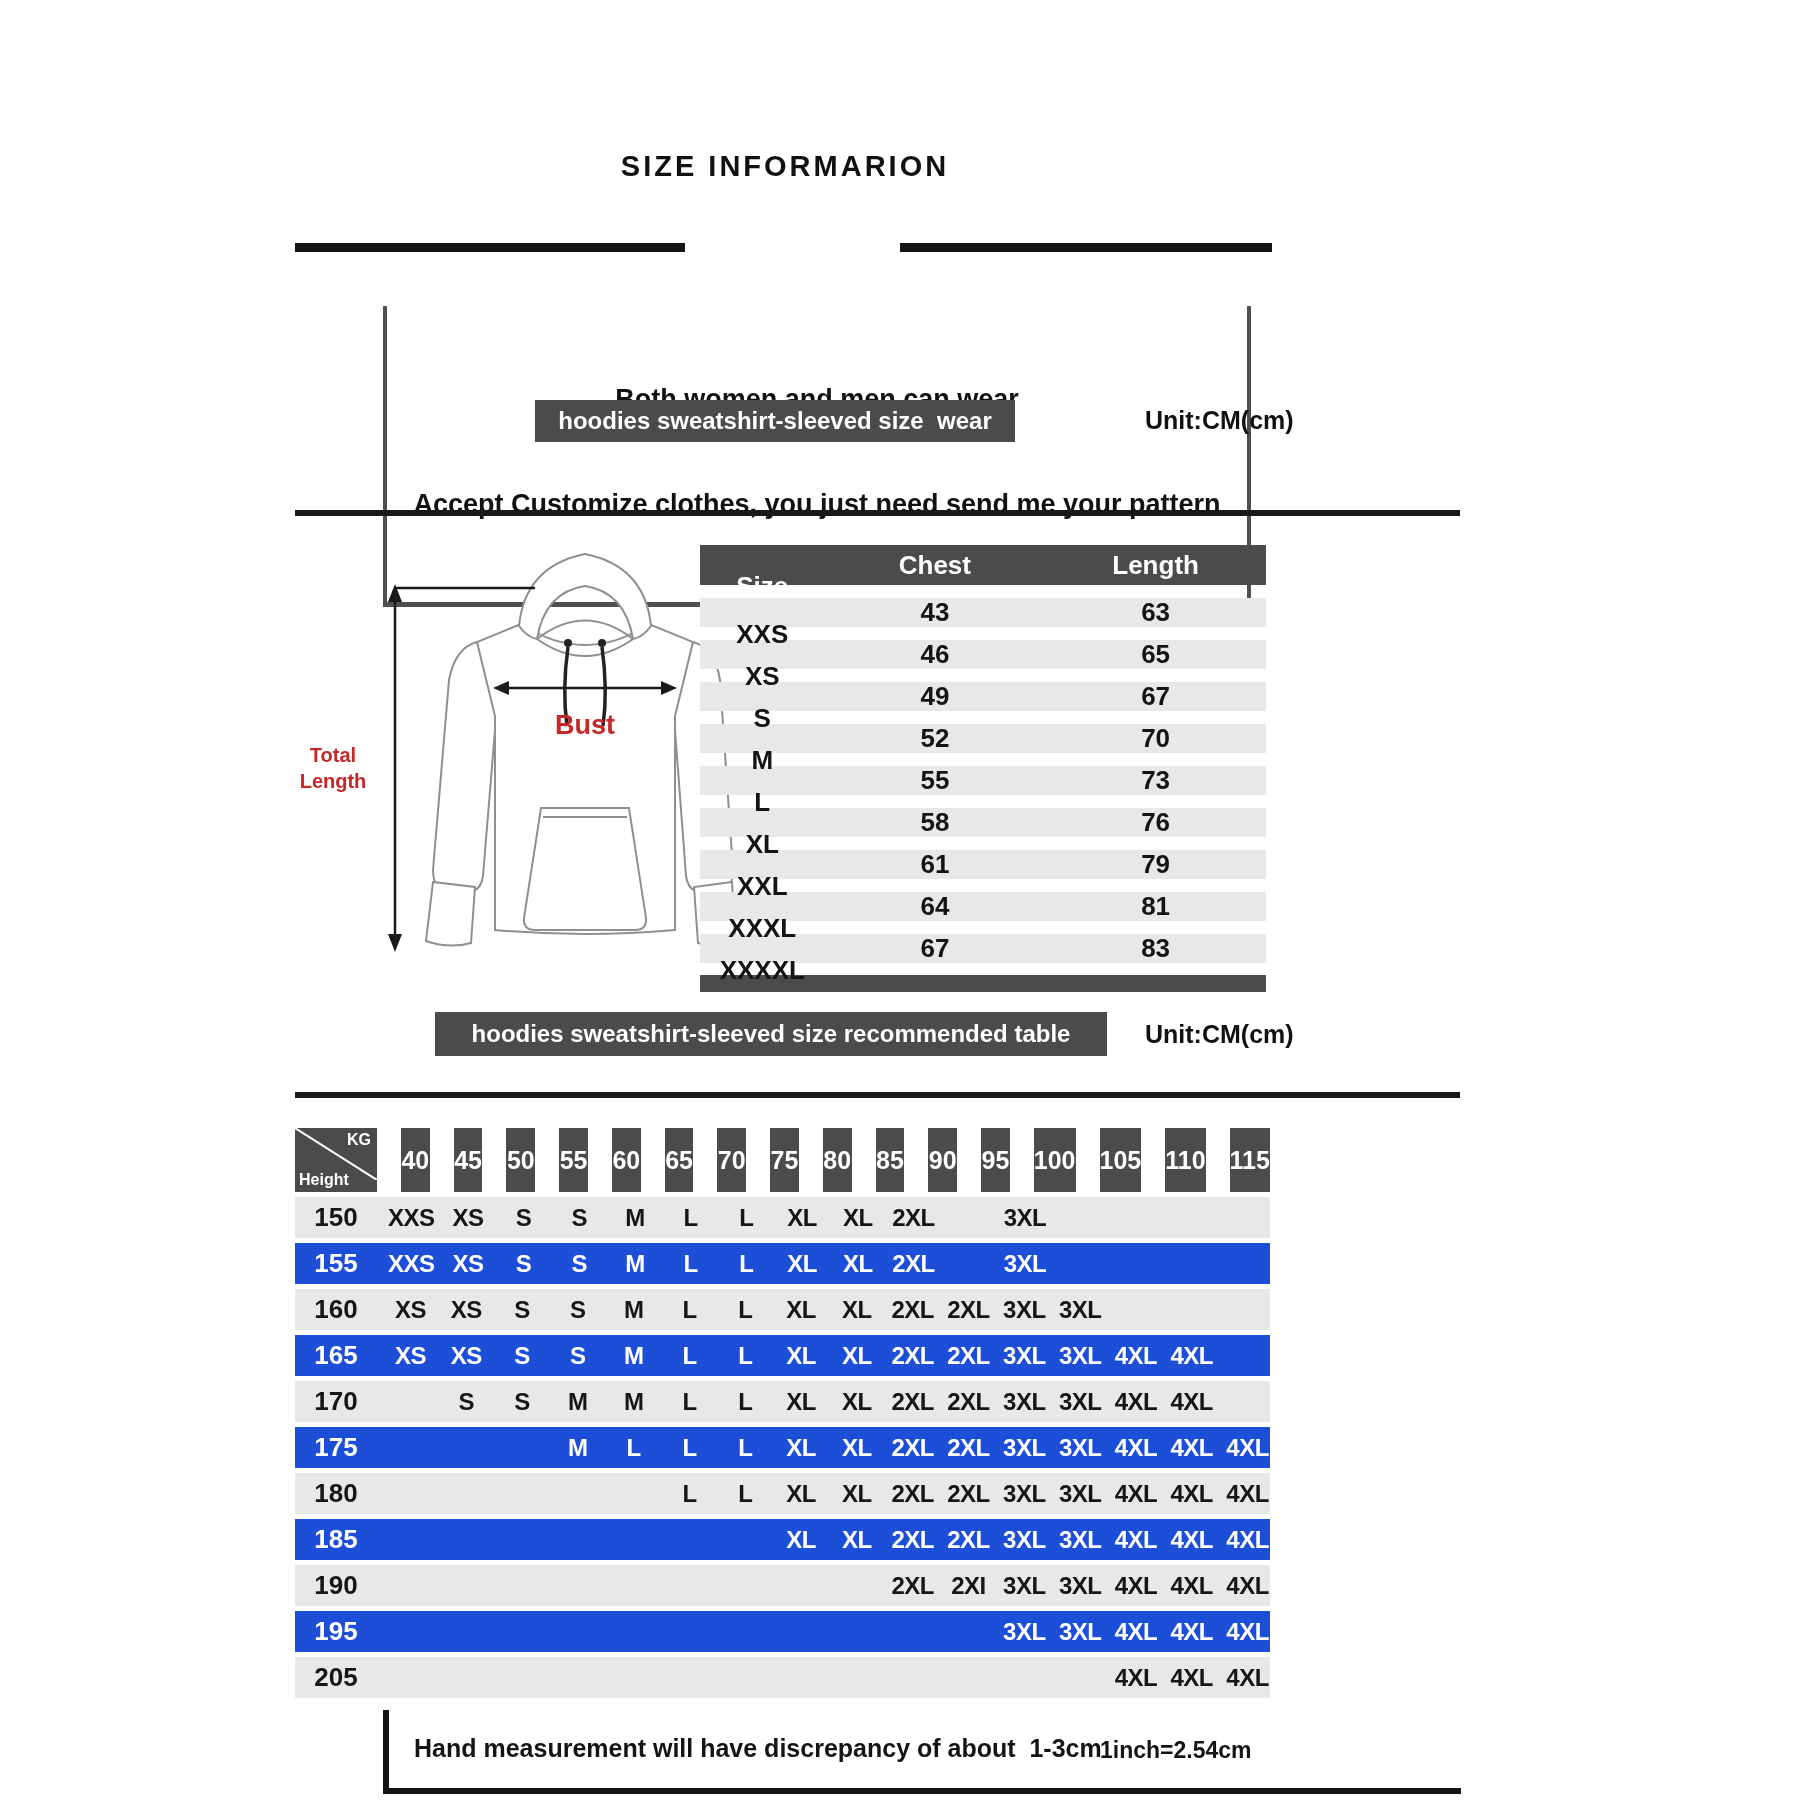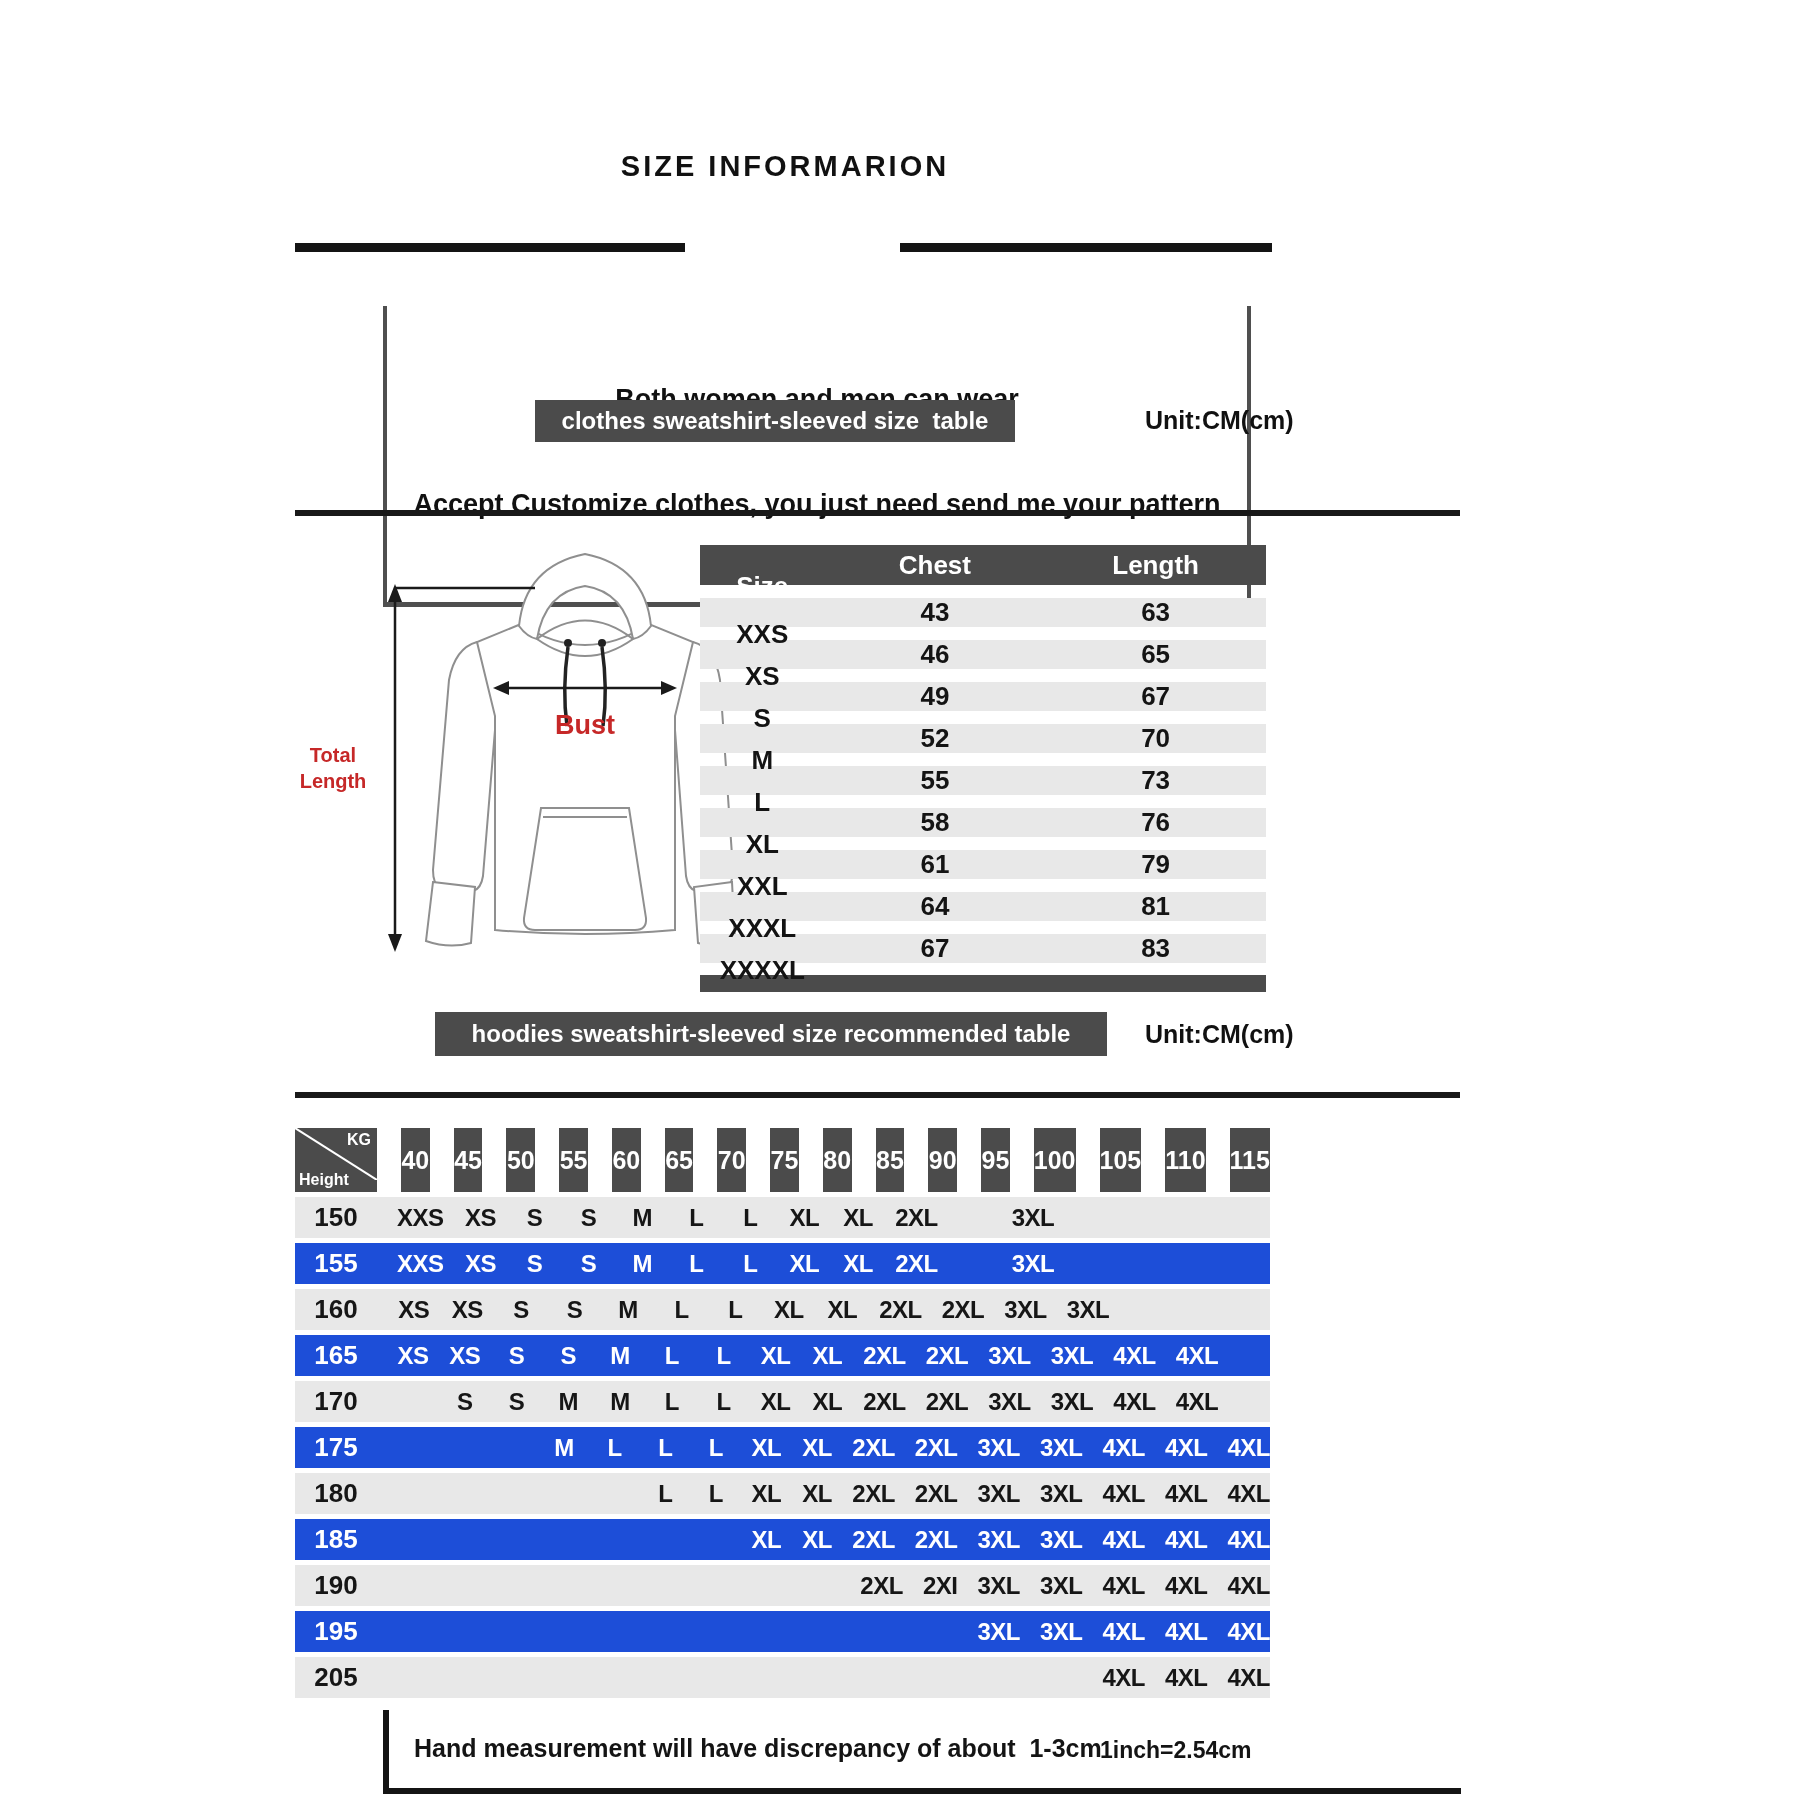--- a/index.html
+++ b/index.html
@@ -45,21 +45,21 @@
   .srow > div { text-align:center; }
   .st-footer { height:17px; background:#4b4b4b; margin-top:12px; }
 
   
   #rec-table { position:absolute; top:1128px; left:295px; width:975px; }
   .w-header { display:flex; gap:4px; height:64px; }
   .corner { width:82px; flex:none; position:relative; background:#4b4b4b; color:#fff; }
   .corner .kg  { position:absolute; top:3px; right:6px; font-size:16px; font-weight:bold; }
   .corner .hgt { position:absolute; bottom:3px; left:4px; font-size:16px; font-weight:bold; }
   .wcell { flex:1; background:#4b4b4b; color:#fff; font-weight:bold; font-size:25px; display:flex; align-items:center; justify-content:center;margin-left:20px; }
-  .rrow { display:flex; gap:20px; height:41px; margin-top:5px; align-items:center; font-weight:bold; }
+  .rrow { display:flex; gap:11px; height:41px; margin-top:5px; align-items:center; font-weight:bold; }
   .rrow.light { background:#e8e8e8; color:#161616; }
   .rrow.dark  { background:#1d4ed8; color:#ffffff; }
   .rheight { width:82px; flex:none; text-align:center; font-size:26px; }
   .rcell { flex:1; text-align:center; font-size:24px; letter-spacing:-0.5px; }
 
   
   .f-vbar  { position:absolute; left:383px; top:1710px; width:6px; height:84px; background:#141414; }
   .f-hline { position:absolute; left:383px; top:1788px; width:1078px; height:6px; background:#141414; }
   .f-note  { position:absolute; left:414px; top:1734px; font-size:25px; font-weight:bold; white-space:pre; }
   .f-conv  { position:absolute; left:1100px; top:1737px; font-size:23px; font-weight:bold; }
@@ -71,21 +71,21 @@
 
   <div class="page-title">SIZE INFORMARION</div>
   <div class="tbar l"></div>
   <div class="tbar r"></div>
 
   <div class="intro">
     <div>Both women and men can wear</div>
     <div>Accept Customize clothes, you just need send me your pattern</div>
   </div>
 
-  <div class="sec-header" id="sec1">clothes sweatshirt-sleeved size  table</div>
+  <div class="sec-header" id="sec1">hoodies sweatshirt-sleeved size  wear</div>
   <div class="unit" id="unit1">Unit:CM(cm)</div>
   <div class="hline" id="hline1"></div>
 
   <svg id="diagram" width="455" height="425" viewBox="0 0 455 425">
     <g stroke="#8f8f8f" stroke-width="2" fill="#ffffff">
 
       <path d="M 194 102 Q 172 108 166 140 L 150 330 Q 150 344 157 348 L 190 351 Q 198 349 200 336 L 212 190"></path>
       <path d="M 150 342 L 192 347 L 188 403 Q 166 409 143 401 Z"></path>
 
       <path d="M 410 102 Q 432 108 437 140 L 450 330 Q 450 344 443 348 L 413 351 Q 405 349 403 336 L 392 190"></path>

